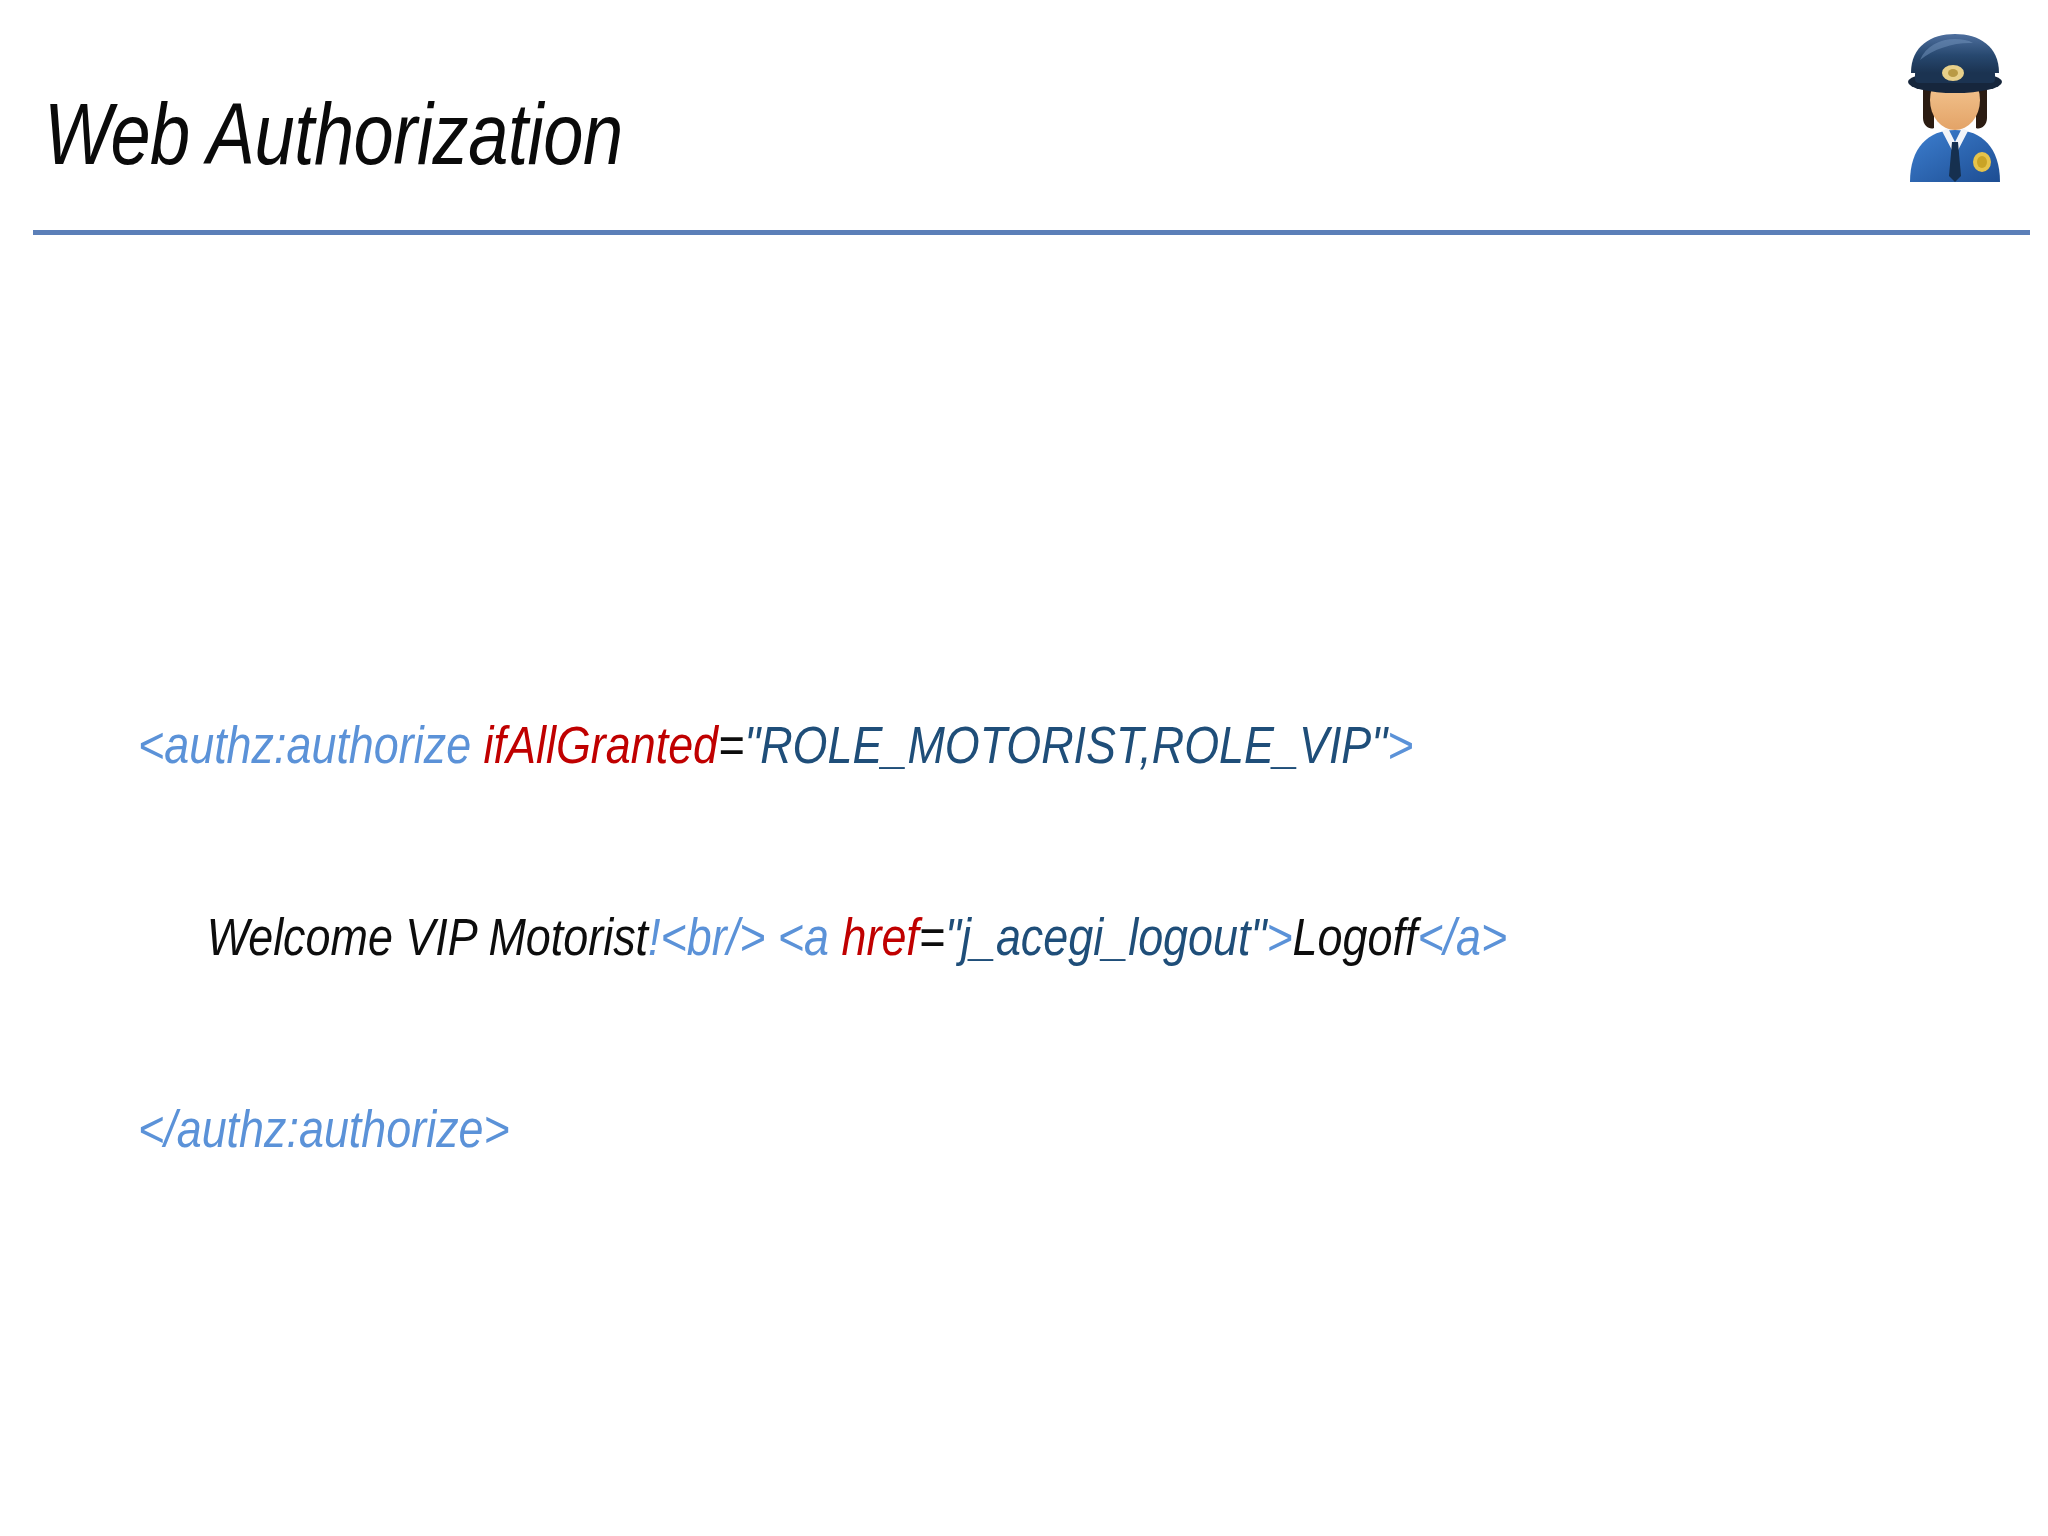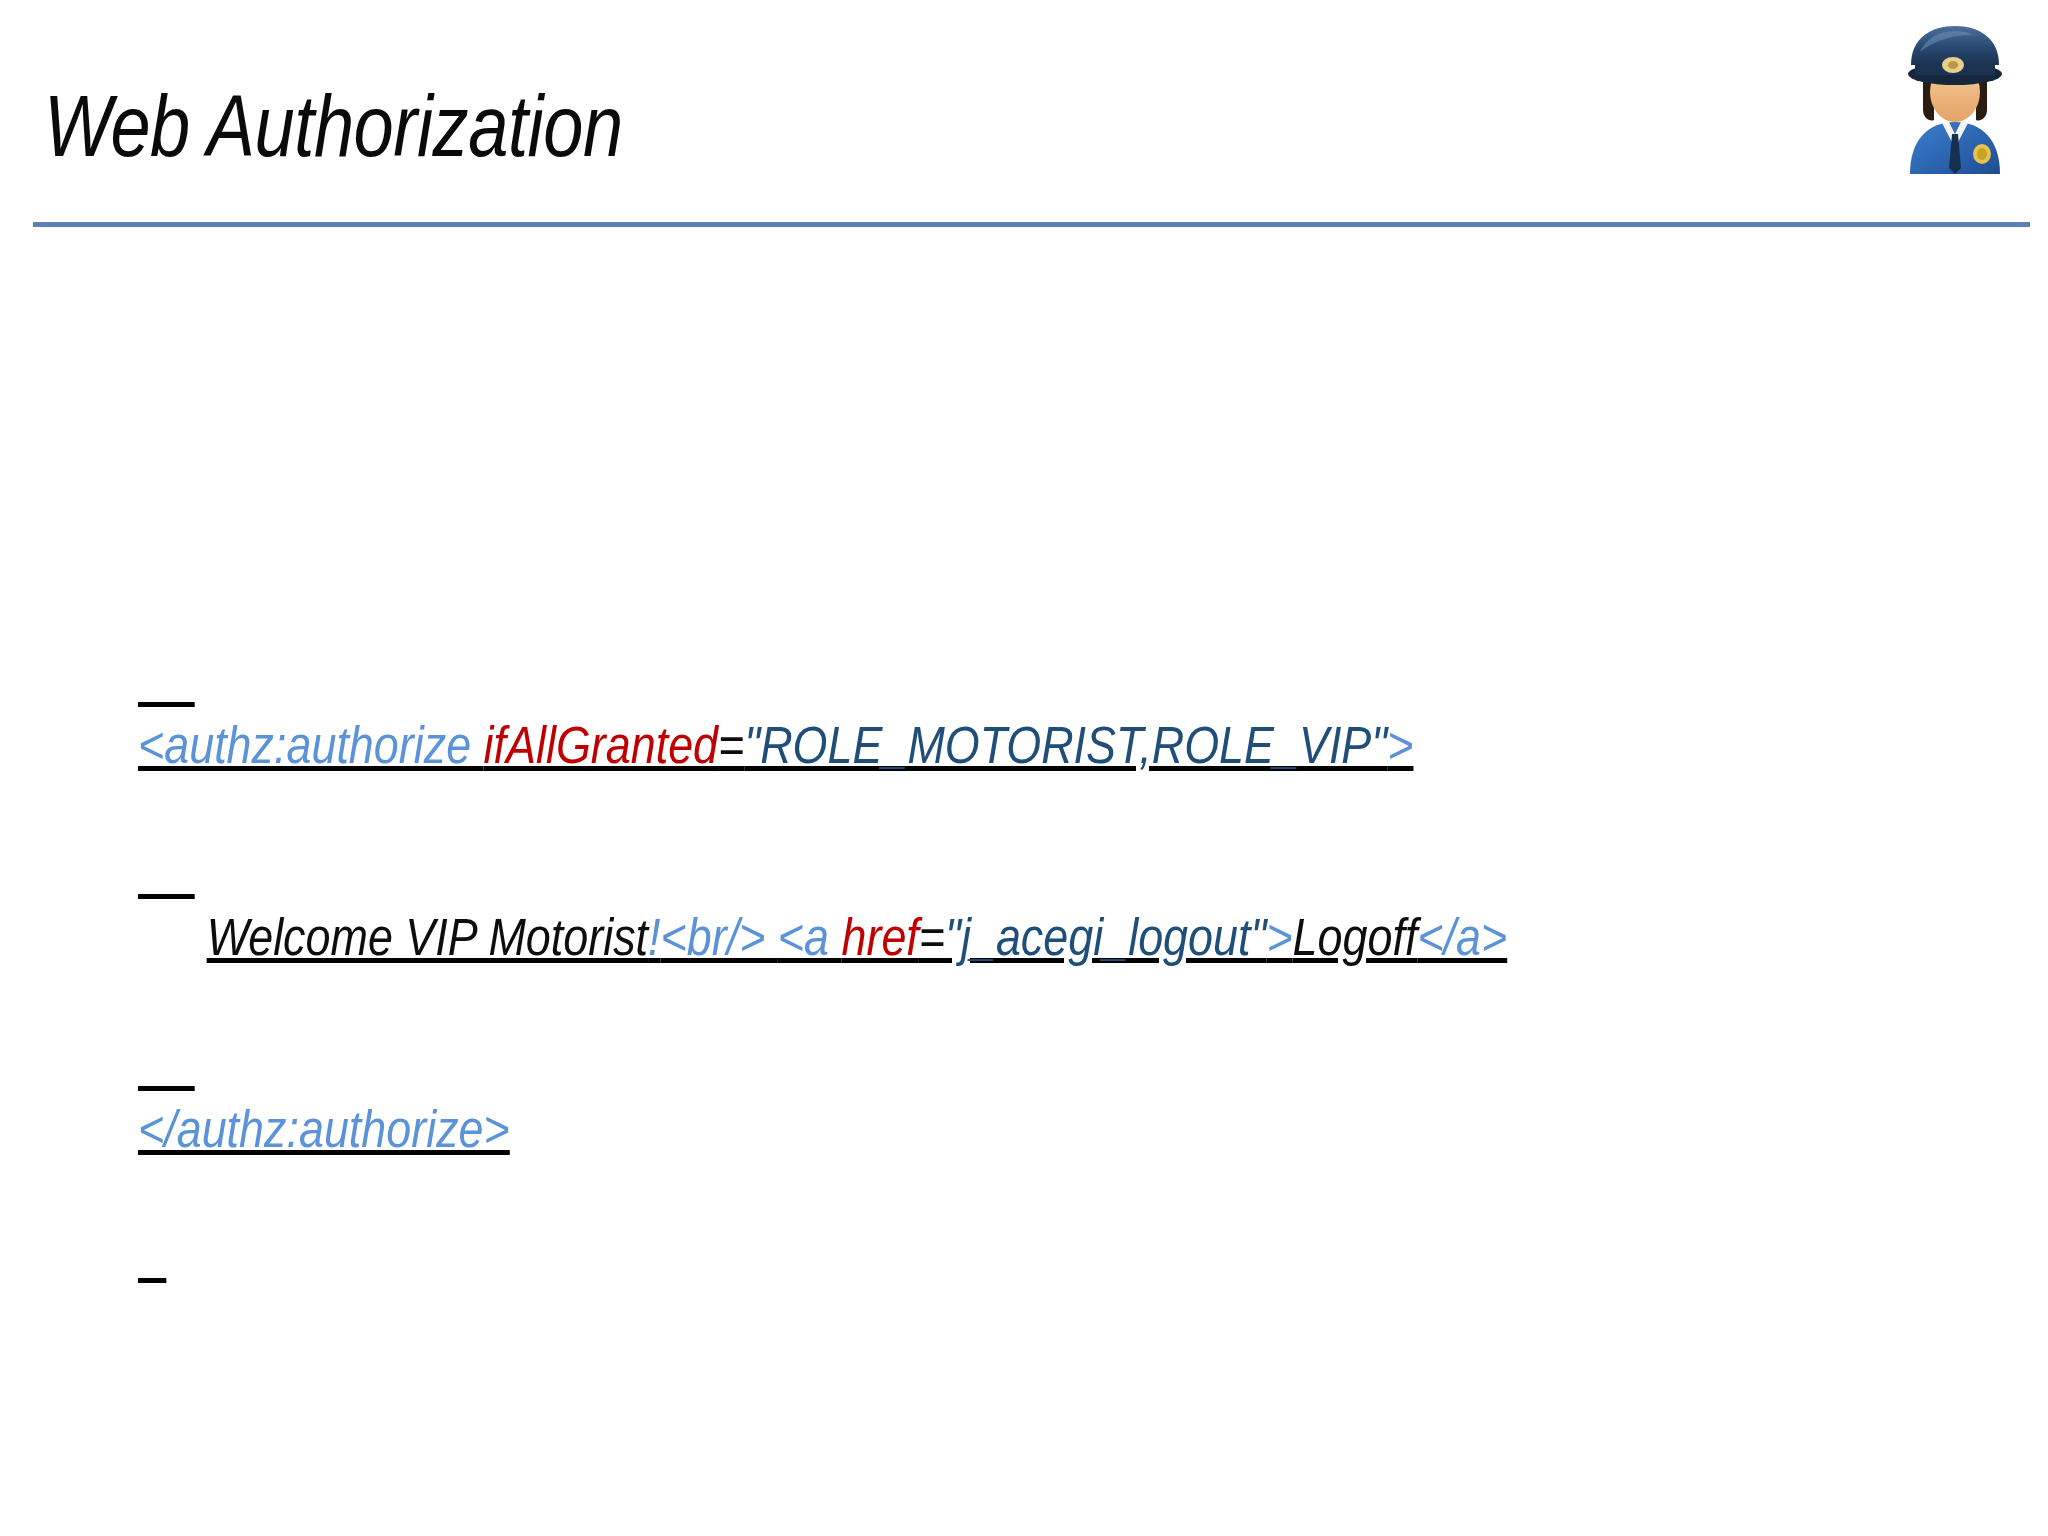--- a/index.html
+++ b/index.html
@@ -12,21 +12,21 @@
     height: 1536px;
     position: relative;
     overflow: hidden;
     font-family: "Liberation Sans", sans-serif;
   }
 
   
   #slide-header {
     position: absolute;
     left: 0;
-    top: 0;
+    top: 8px;
     width: 1691px;
     height: 232px;
   }
 
   #page-title {
     position: absolute;
     left: 44px;
     top: 78px;
     font-family: "Liberation Sans", sans-serif;
     font-style: italic;
@@ -65,21 +65,21 @@
     left: 138px;
     top: 330px;
     width: 1860px;
     font-family: "Liberation Sans", sans-serif;
     font-style: italic;
     font-size: 51px;
     line-height: 64px;
     white-space: pre;
   }
 
-  .code-block { margin-bottom: 58px; text-decoration: underline; }
+  .code-block { margin-bottom: 58px; }
   .code-block:last-child { margin-bottom: 0; }
 
   .code-line {
     white-space: pre;
     transform: scaleX(0.88);
     transform-origin: left center;
   }
 
   .ind1 { padding-left: 78px; }
 

